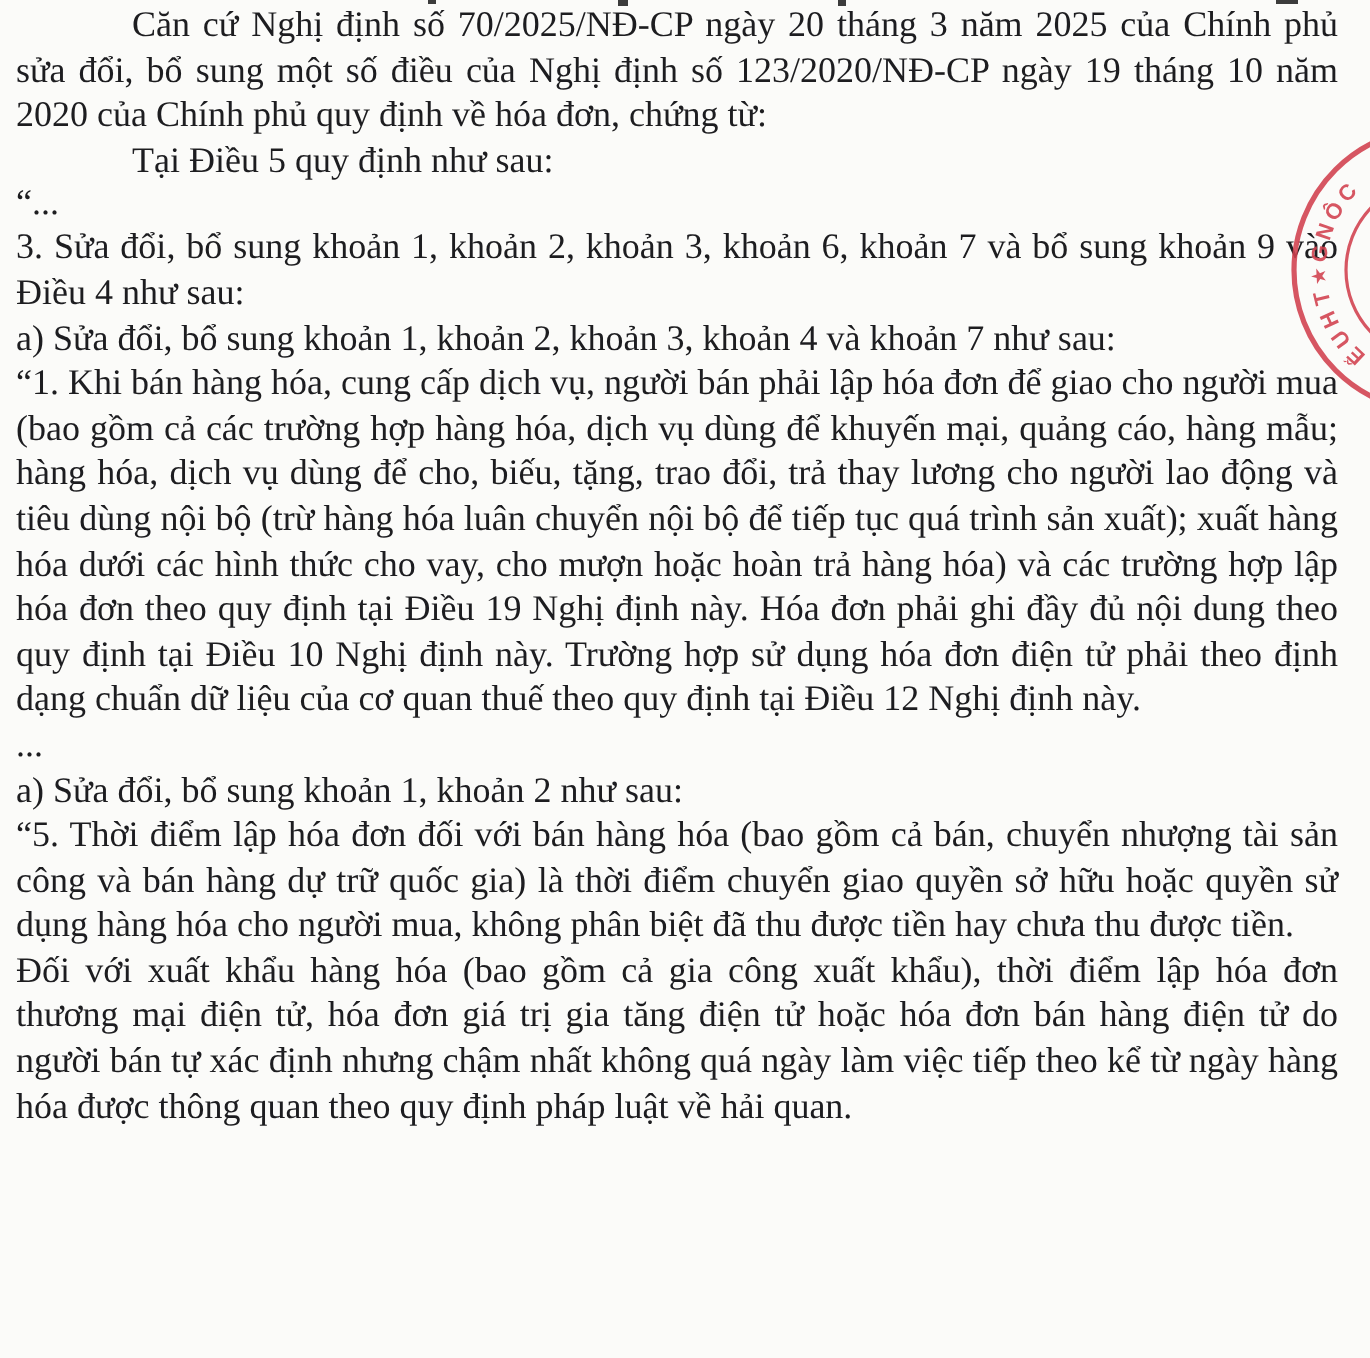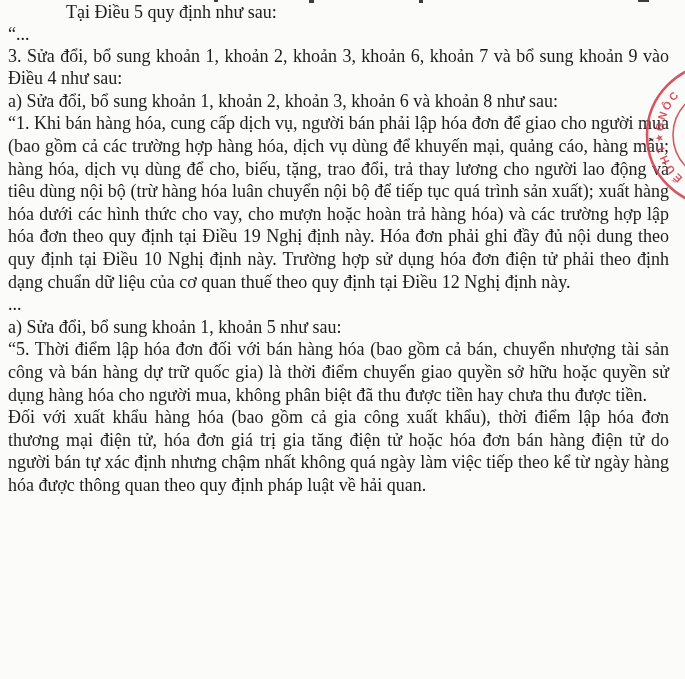--- a/index.html
+++ b/index.html
@@ -49,27 +49,28 @@
 </style>
 </head>
 <body>
 
 <span class="frag f1"></span>
 <span class="frag f2"></span>
 <span class="frag f3"></span>
 <span class="frag f4"></span>
 
 <div class="content">
+  <p class="ind">Căn cứ Nghị định số 70/2025/NĐ-CP  ngày 20 tháng 3 năm 2025 của Chính phủ sửa đổi, bổ sung một số điều của Nghị định số 123/2020/NĐ-CP ngày 19 tháng 10 năm 2020 của Chính phủ quy định về hóa đơn, chứng từ:</p>
   <p class="ind">Tại Điều 5 quy định như sau:</p>
   <p class="quoteline">“...</p>
   <p class="it">3. Sửa đổi, bổ sung khoản 1, khoản 2, khoản 3, khoản 6, khoản 7 và bổ sung khoản 9 vào Điều 4 như sau:</p>
-  <p class="it">a) Sửa đổi, bổ sung khoản 1, khoản 2, khoản 3, khoản 6 và khoản 8 như sau:</p>
+  <p class="it">a) Sửa đổi, bổ sung khoản 1, khoản 2, khoản 3, khoản 4 và khoản 7 như sau:</p>
   <p class="it">“1. Khi bán hàng hóa, cung cấp dịch vụ, người bán phải lập hóa đơn để giao cho người mua (bao gồm cả các trường hợp hàng hóa, dịch vụ dùng để khuyến mại, quảng cáo, hàng mẫu; hàng hóa, dịch vụ dùng để cho, biếu, tặng, trao đổi, trả thay lương cho người lao động và tiêu dùng nội bộ (trừ hàng hóa luân chuyển nội bộ để tiếp tục quá trình sản xuất); xuất hàng hóa dưới các hình thức cho vay, cho mượn hoặc hoàn trả hàng hóa) và các trường hợp lập hóa đơn theo quy định tại Điều 19 Nghị định này. Hóa đơn phải ghi đầy đủ nội dung theo quy định tại Điều 10 Nghị định này. Trường hợp sử dụng hóa đơn điện tử phải theo định dạng chuẩn dữ liệu của cơ quan thuế theo quy định tại Điều 12 Nghị định này.</p>
   <p class="it">...</p>
-  <p class="it">a) Sửa đổi, bổ sung khoản 1, khoản 5 như sau:</p>
+  <p class="it">a) Sửa đổi, bổ sung khoản 1, khoản 2 như sau:</p>
   <p class="it gap">“5. Thời điểm lập hóa đơn đối với bán hàng hóa (bao gồm cả bán, chuyển nhượng tài sản công và bán hàng dự trữ quốc gia) là thời điểm chuyển giao quyền sở hữu hoặc quyền sử dụng hàng hóa cho người mua, không phân biệt đã thu được tiền hay chưa thu được tiền.</p>
   <p class="it gap">Đối với xuất khẩu hàng hóa (bao gồm cả gia công xuất khẩu), thời điểm lập hóa đơn thương mại điện tử, hóa đơn giá trị gia tăng điện tử hoặc hóa đơn bán hàng điện tử do người bán tự xác định nhưng chậm nhất không quá ngày làm việc tiếp theo kể từ ngày hàng hóa được thông quan theo quy định pháp luật về hải quan.</p>
 </div>
 
 <svg class="stamp-svg" viewBox="0 0 160 160" xmlns="http://www.w3.org/2000/svg">
   <circle cx="80" cy="80" r="71" stroke-width="2.6" stroke="#d2404e"></circle>
   <circle cx="80" cy="80" r="45" stroke-width="1.6" stroke="#d2404e"></circle>
   <g id="stamp-letters">
       <text transform="translate(36.2,41.9) rotate(-49)" text-anchor="middle" dominant-baseline="middle" fill="#d2404e">C</text>
       <text transform="translate(29.8,51.0) rotate(-60)" text-anchor="middle" dominant-baseline="middle" fill="#d2404e">Ô</text>

